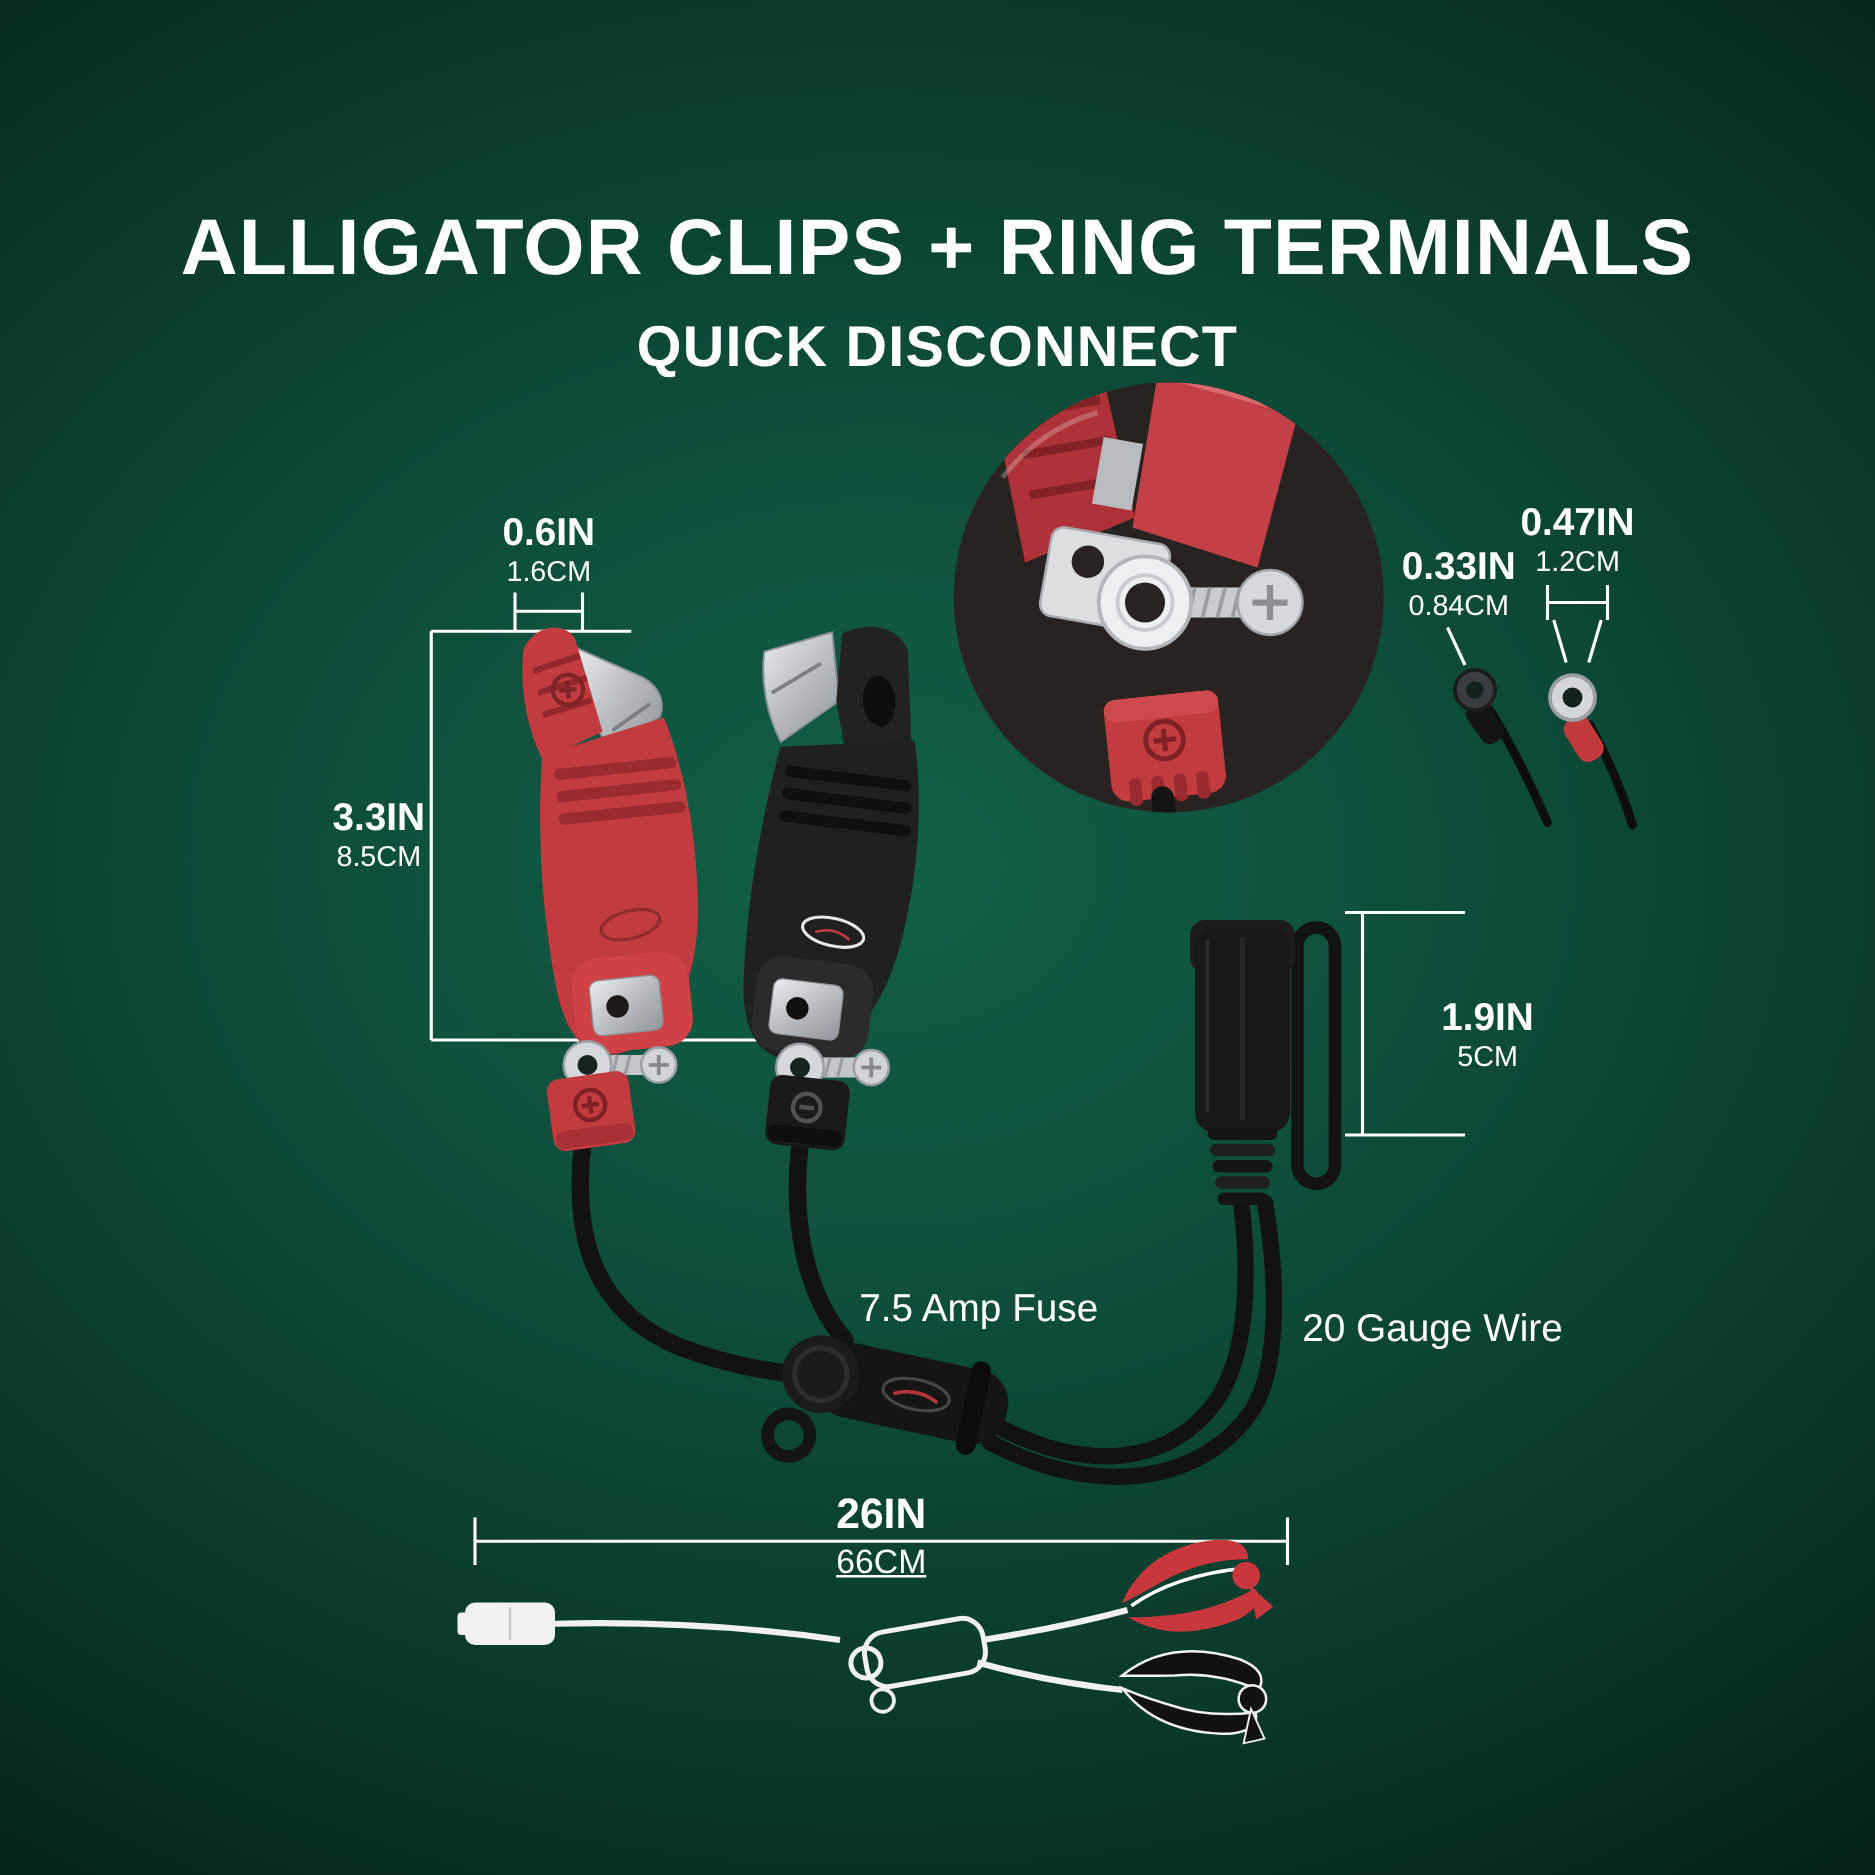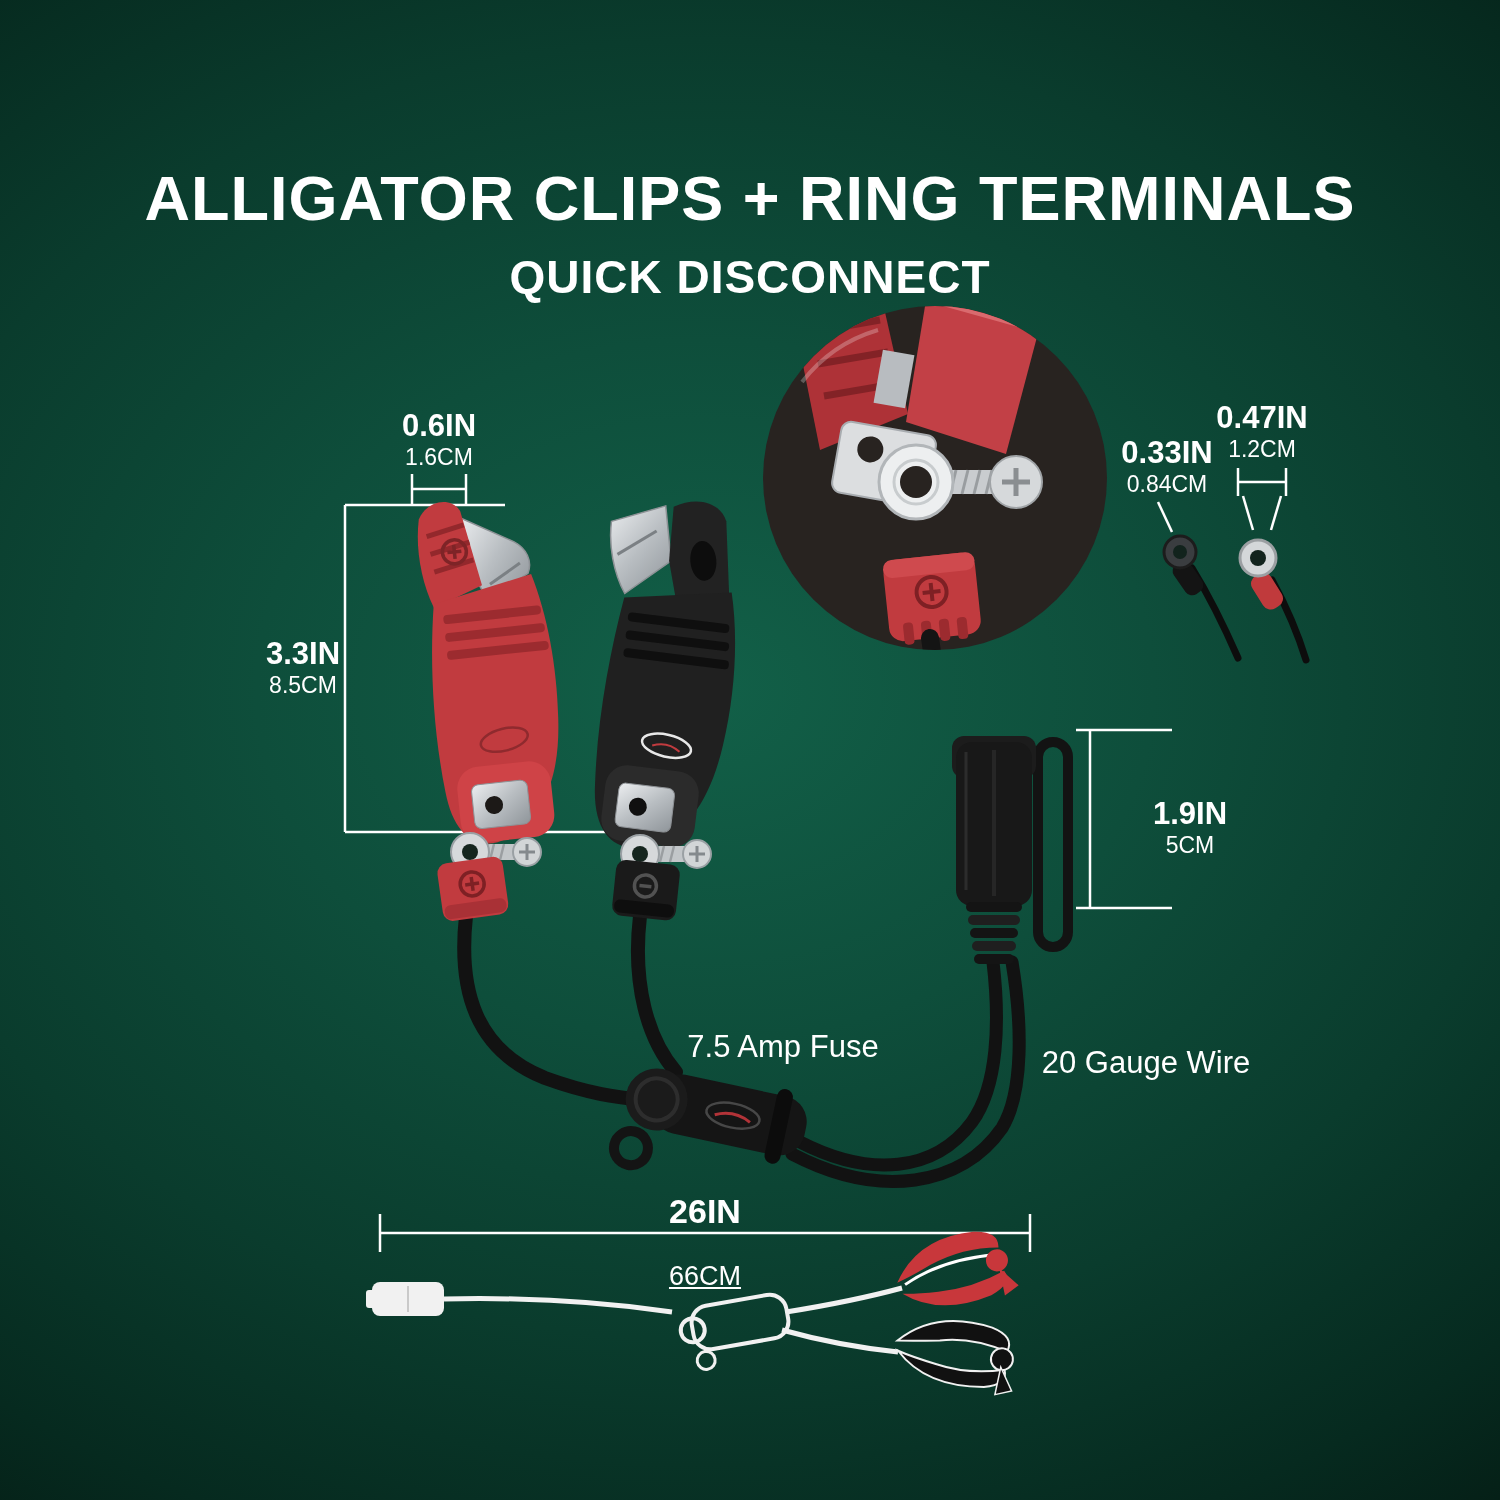--- a/index.html
+++ b/index.html
@@ -14,21 +14,21 @@
     position:absolute;left:0;right:0;top:120px;text-align:center;
     color:#fff;font-weight:800;font-size:63px;letter-spacing:1px;
   }
   .subtitle{
     position:absolute;left:0;right:0;top:212px;text-align:center;
     color:#fff;font-weight:800;font-size:46px;letter-spacing:1px;
   }
   .meas{position:absolute;transform:translateX(-50%);text-align:center;color:#fff;line-height:1.15;}
   .meas .in{display:block;font-weight:700;font-size:31px;}
   .meas .cm{display:block;font-weight:400;font-size:23px;}
-  .meas--cable .in{font-size:34px;margin-bottom:30px;}
+  .meas--cable .in{font-size:34px;margin-bottom:3px;}
   .meas--cable .cm{font-size:27px;text-decoration:underline;}
   .note{position:absolute;transform:translateX(-50%);color:#fff;font-size:31px;font-weight:500;white-space:nowrap;margin-top:21px;}
   svg{position:absolute;left:0;top:0;}
 </style>
 </head>
 <body>
 
 <div class="stage">
 
   <svg width="1500" height="1500" viewBox="0 0 1500 1500">

